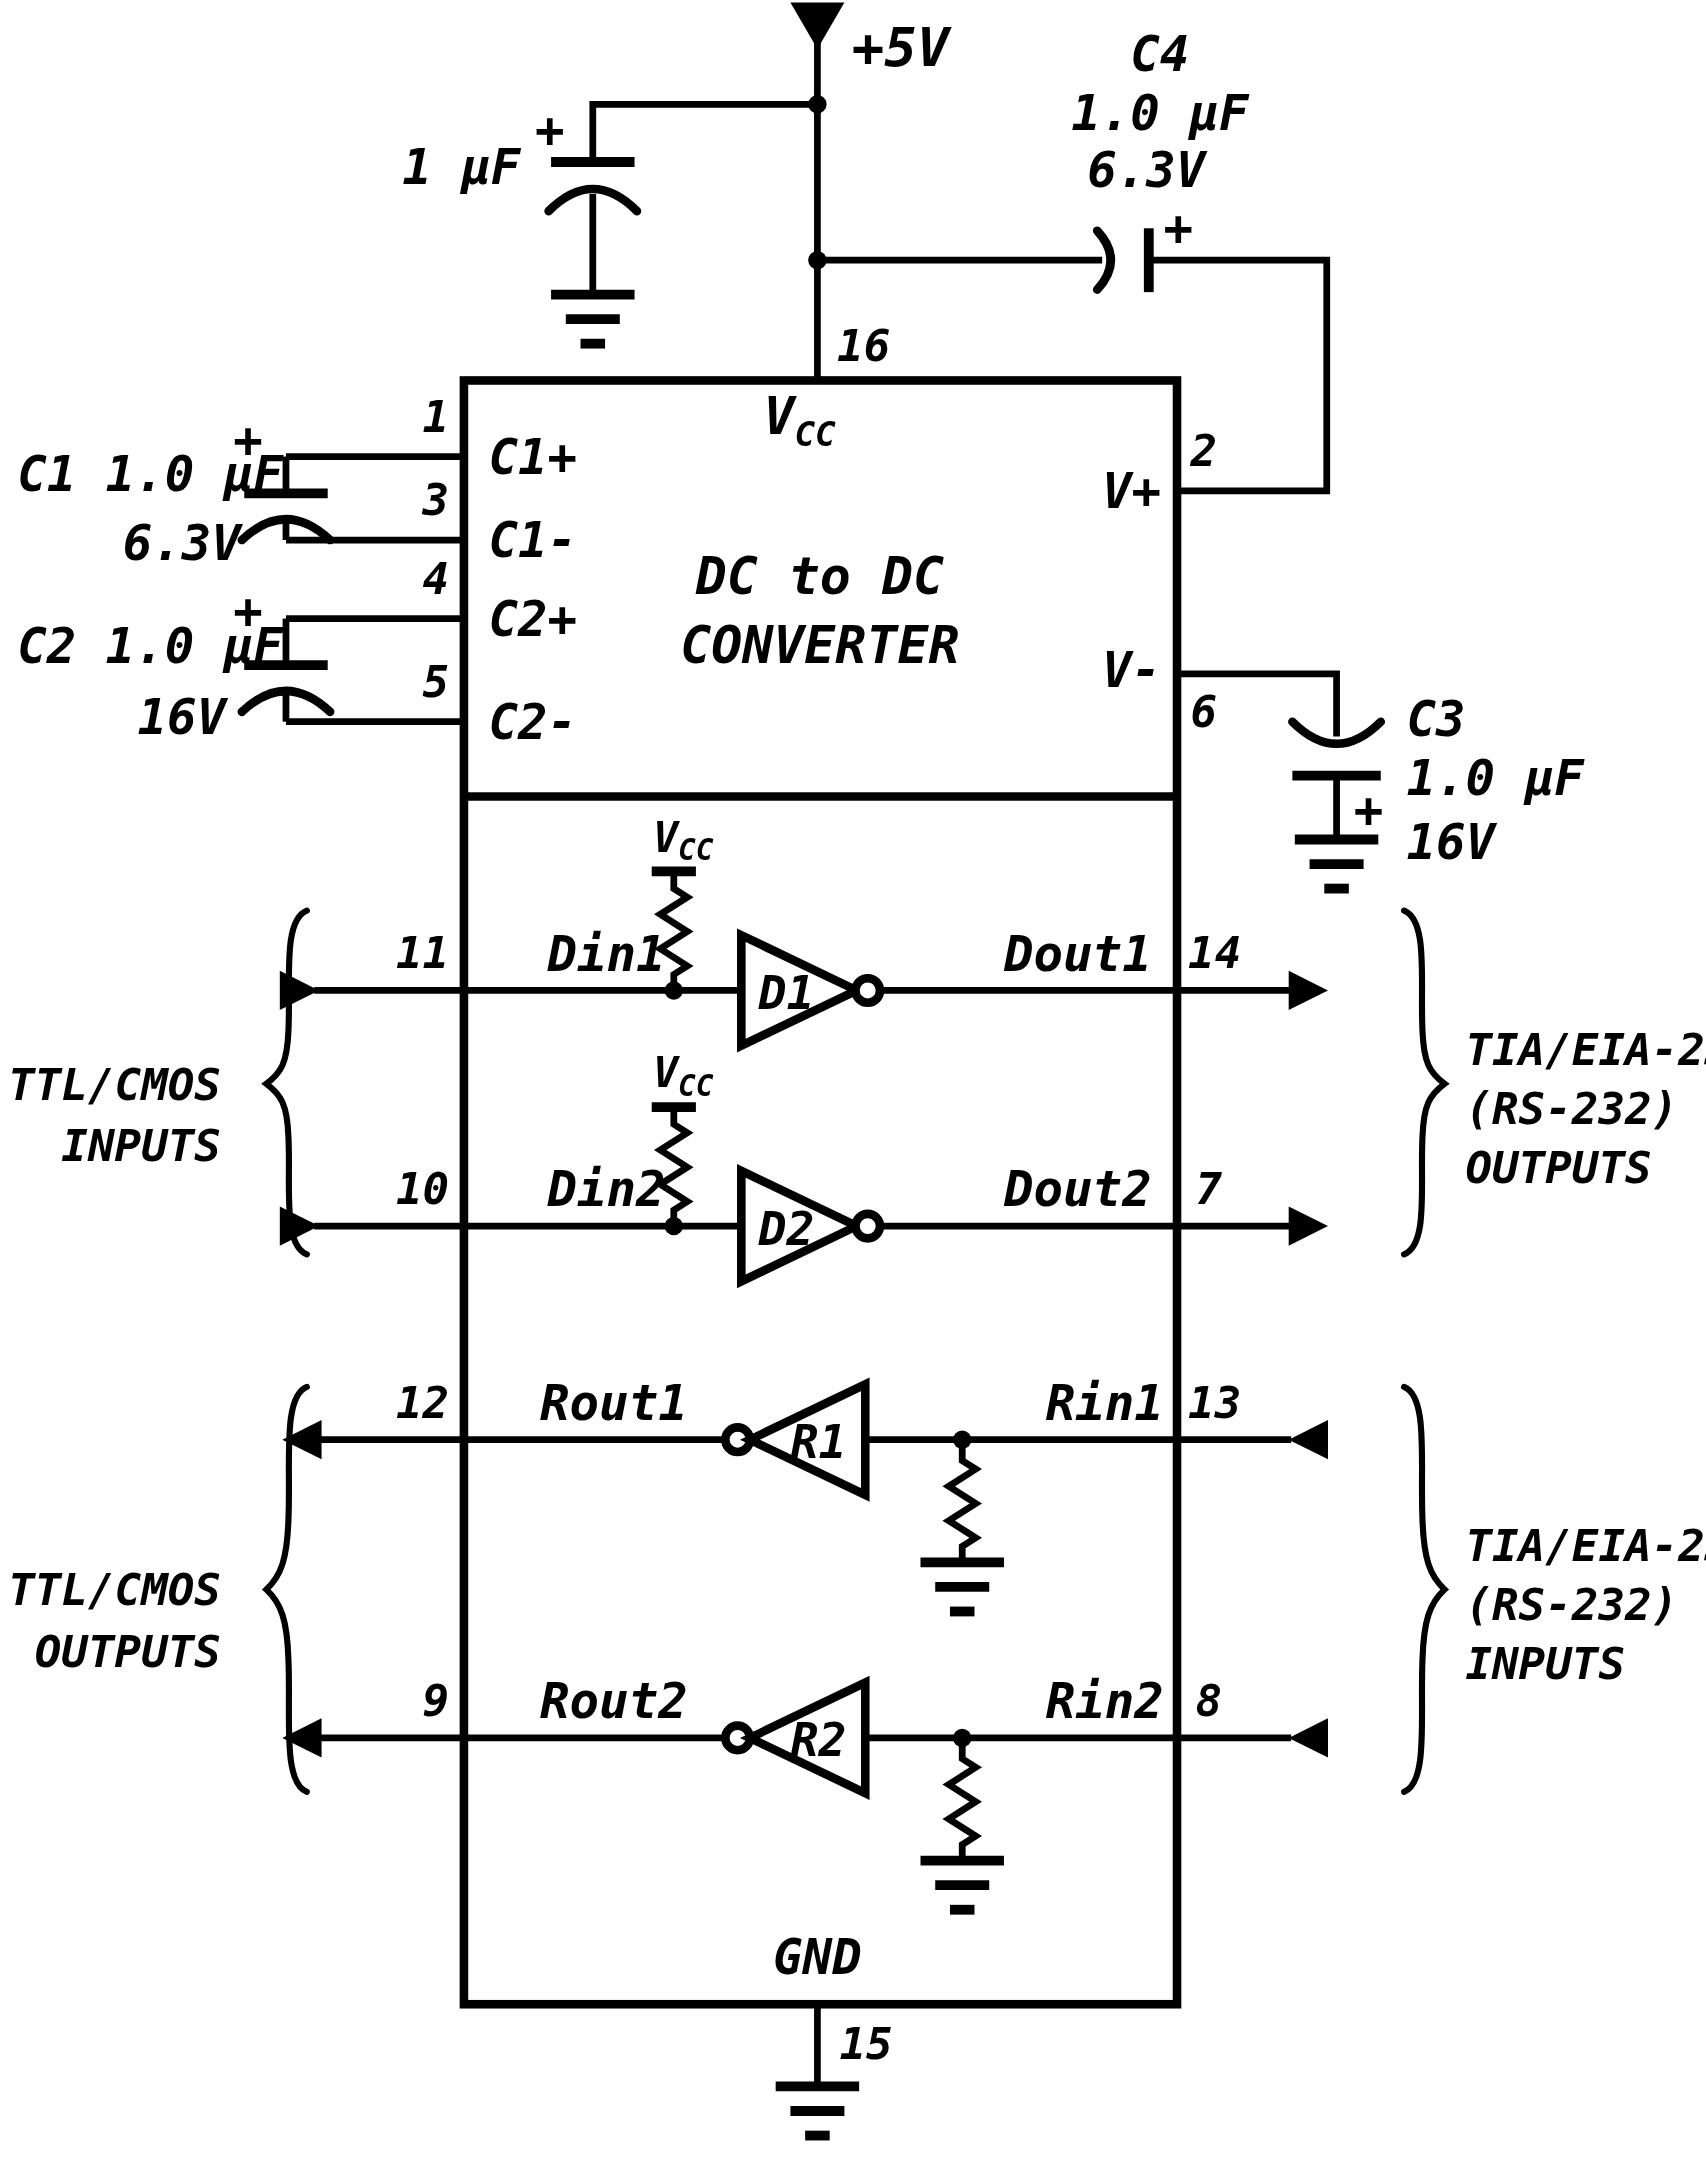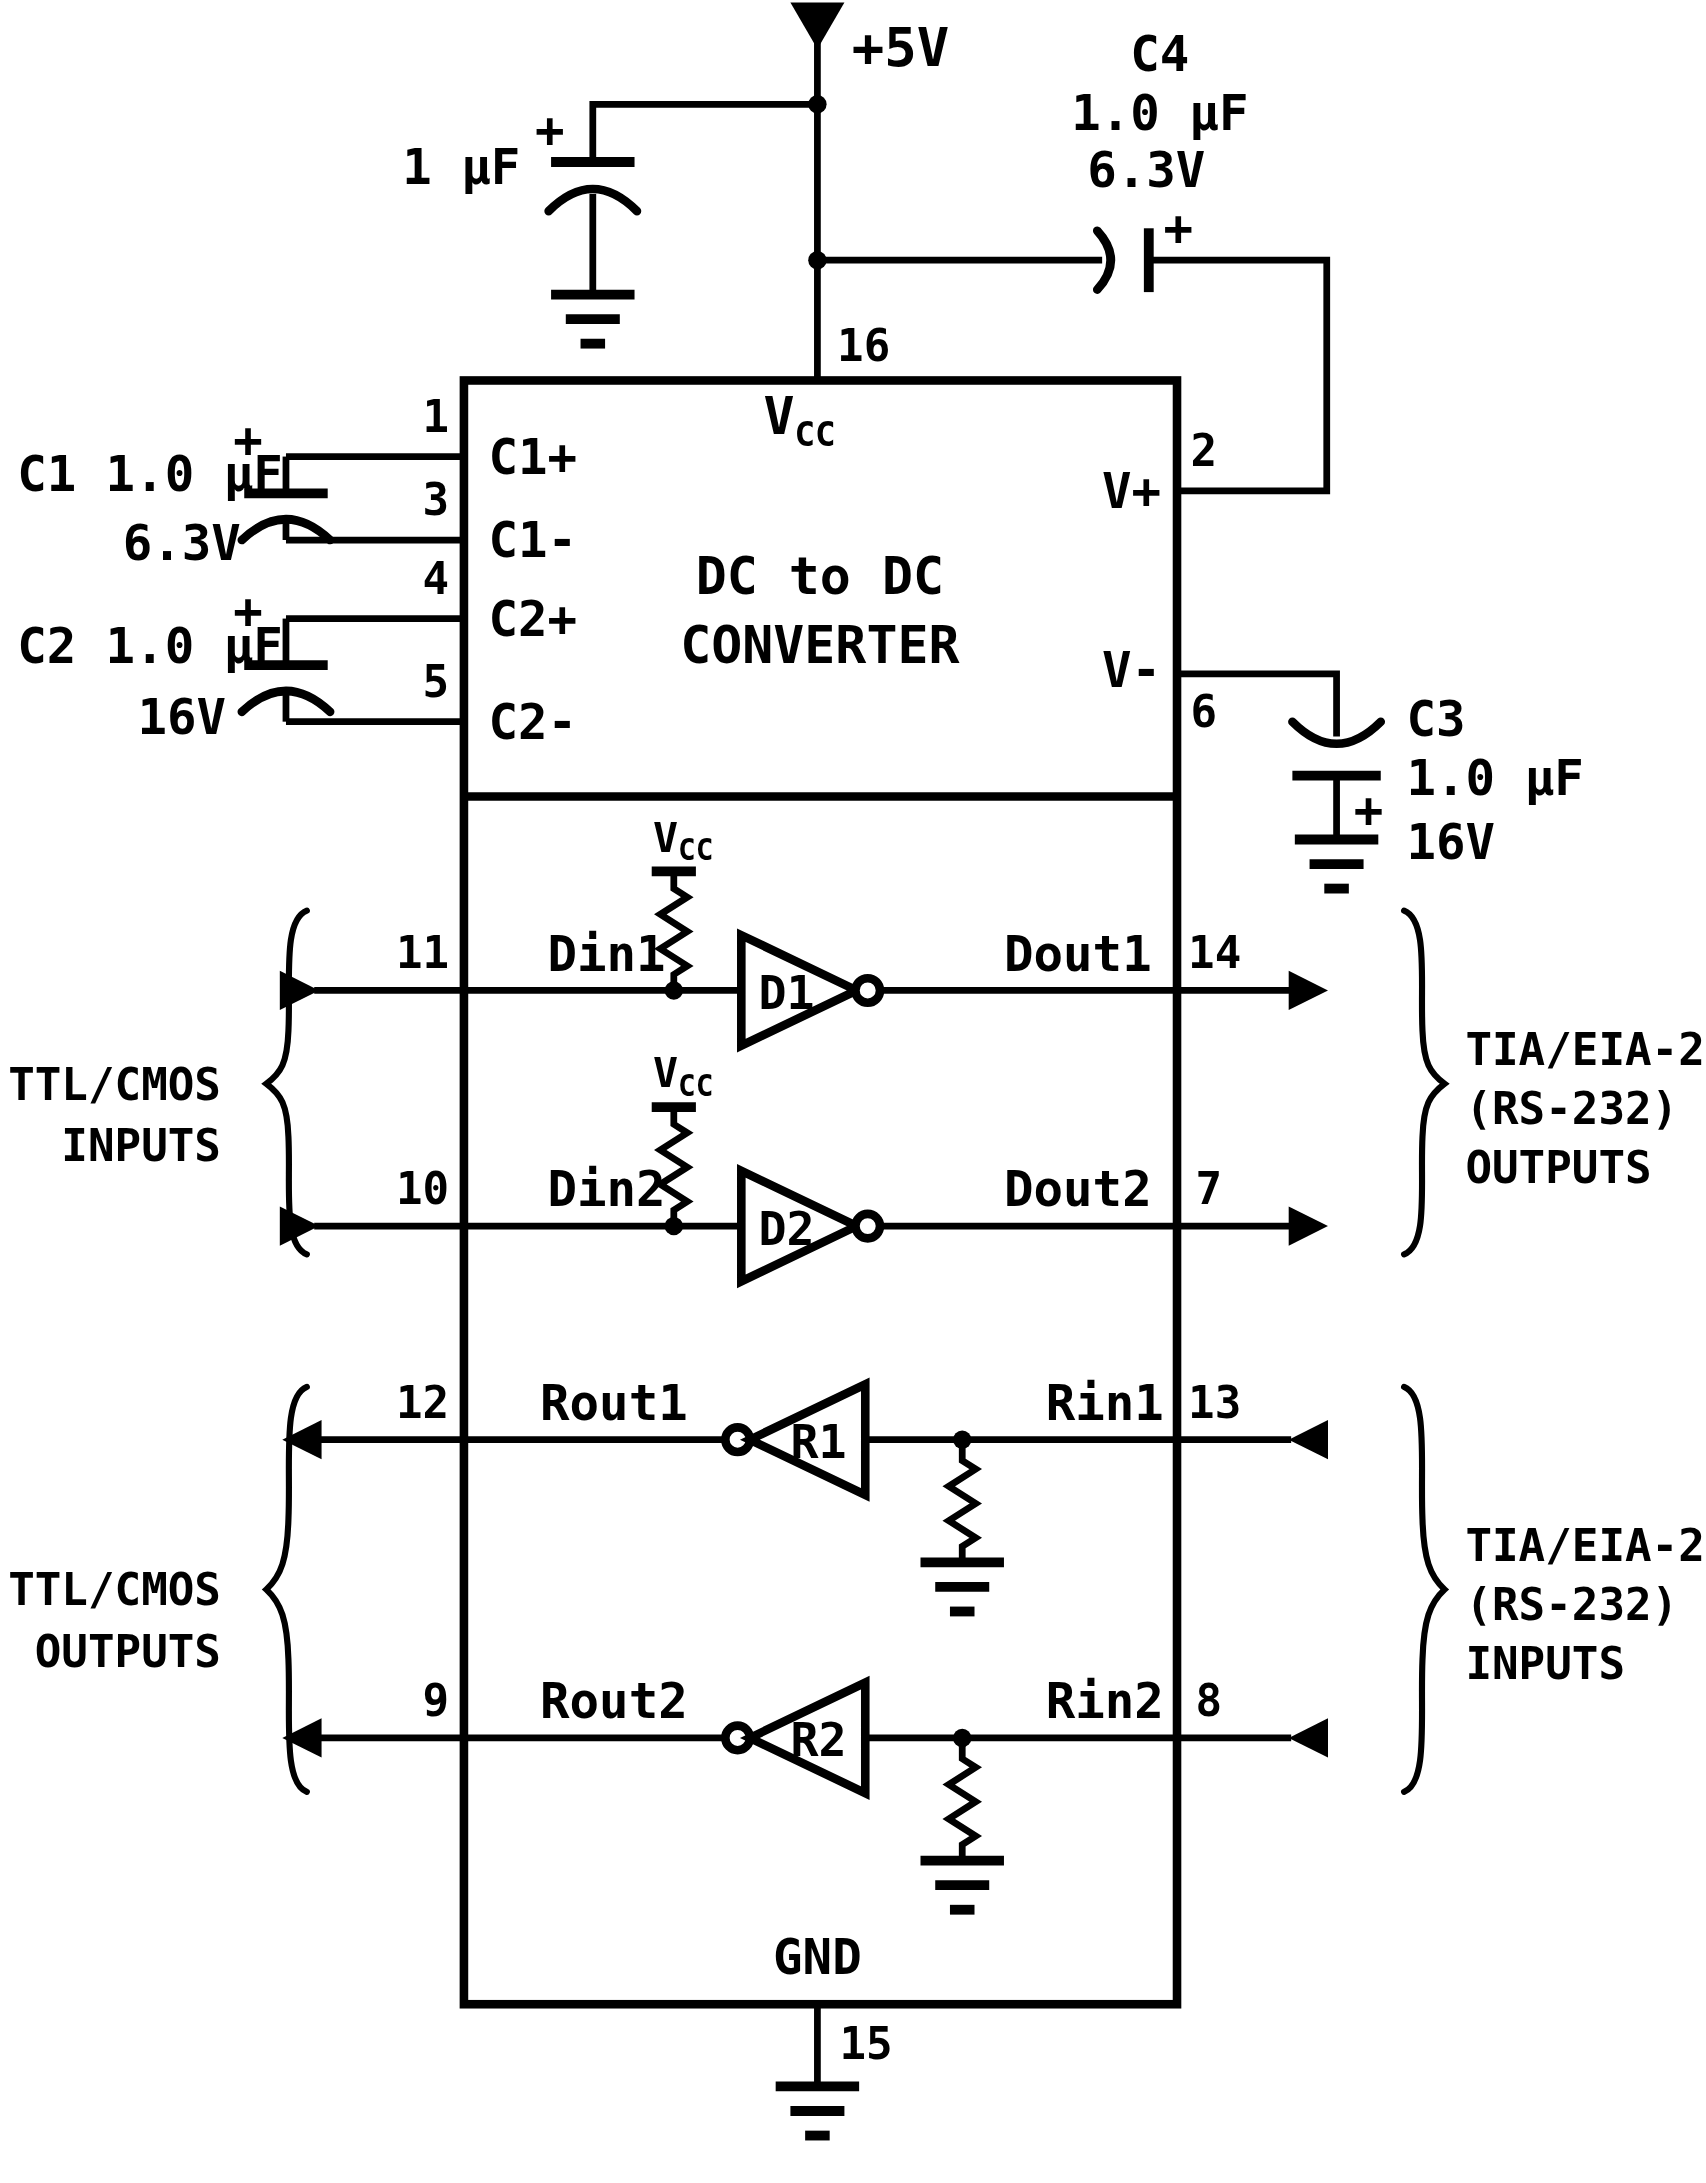--- a/index.html
+++ b/index.html
@@ -1,16 +1,16 @@
 <!DOCTYPE html>
 <html style="font-size:9.8px"><head>
 <meta charset="utf-8">
 <style>
   html,body{margin:0;padding:0;background:#ffffff;}
-  .page{width:100%;}
+  .page{width:100%;font-style:italic;}
   svg{display:block;width:100%;height:auto;background:#ffffff;}
   .w{stroke:#000;stroke-width:5.5;fill:none;stroke-linecap:butt;}
   .box{stroke:#000;stroke-width:7;fill:none;}
   .plate{stroke:#000;stroke-width:8;fill:none;}
   .arc{stroke:#000;stroke-width:7;fill:none;stroke-linecap:round;}
   .sym{stroke:#000;stroke-width:7;fill:#fff;}
   .dot{fill:#000;stroke:none;}
   .arrow{fill:#000;stroke:none;}
   .res{stroke:#000;stroke-width:5.5;fill:none;stroke-linejoin:miter;}
   .gb{stroke:#000;stroke-width:8;}

